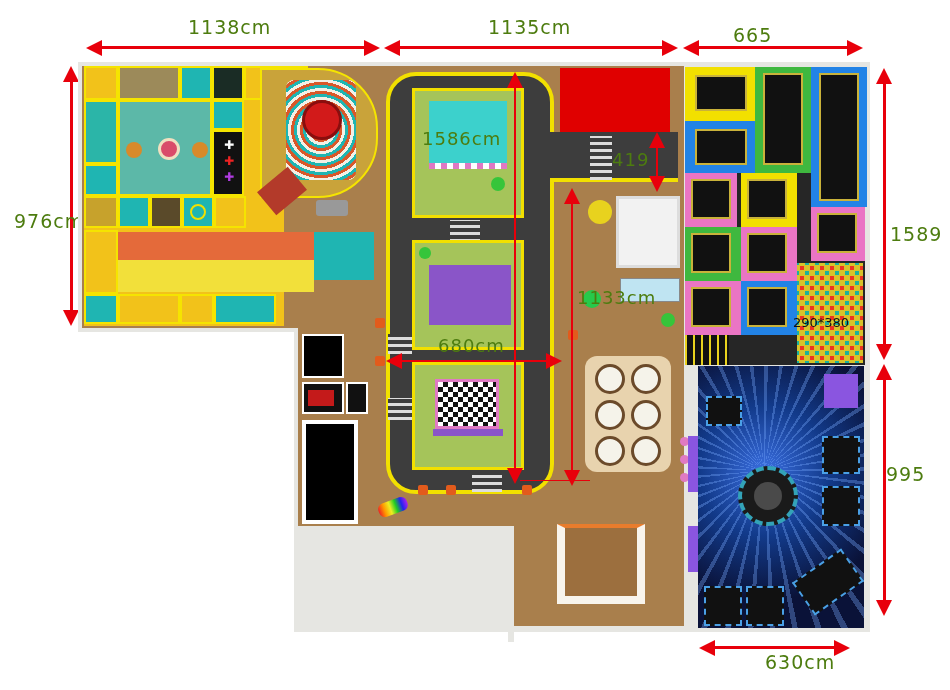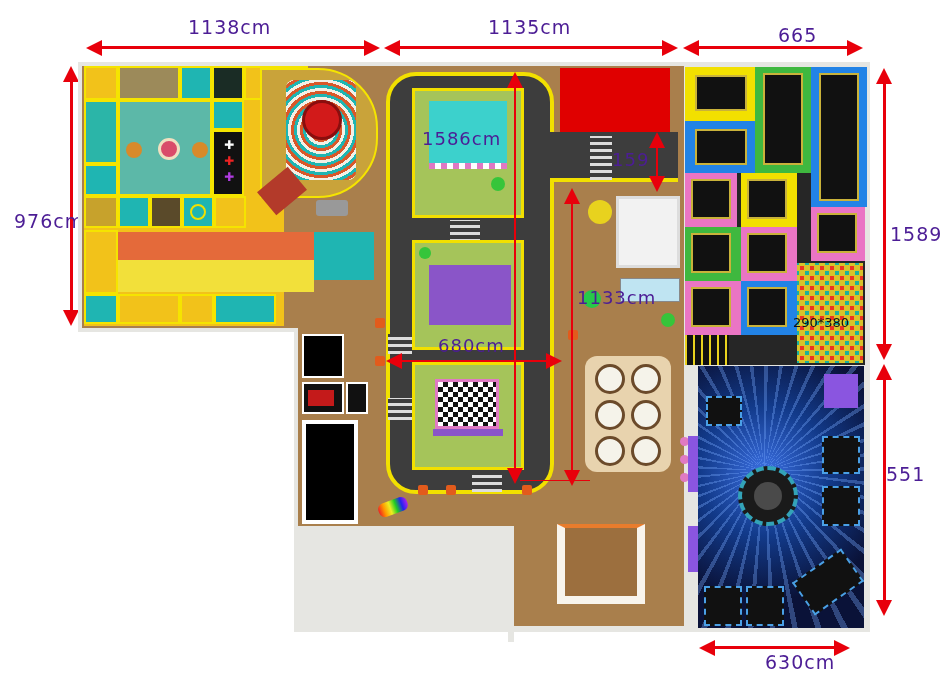--- a/index.html
+++ b/index.html
@@ -1,19 +1,19 @@
 <!DOCTYPE html>
 <html><head>
 <meta charset="utf-8">
 <style>
   * { box-sizing: border-box; margin: 0; padding: 0; }
   html, body { width: 950px; height: 690px; background: #ffffff; overflow: hidden; }
   body { position: relative; font-family: "DejaVu Sans", sans-serif; }
   .abs { position: absolute; }
-  .dim-label { position: absolute; color: #4c1d95; font-family: "DejaVu Sans", sans-serif; font-size: 19px; letter-spacing: 1px; white-space: nowrap; }
+  .dim-label { position: absolute; color: #4d7c0f; font-family: "DejaVu Sans", sans-serif; font-size: 19px; letter-spacing: 1px; white-space: nowrap; }
   .hline { position: absolute; height: 3px; background: #e8000b; }
   .vline { position: absolute; width: 3px; background: #e8000b; }
   .ah-l { position: absolute; width: 0; height: 0; border-top: 8px solid transparent; border-bottom: 8px solid transparent; border-right: 16px solid #e8000b; }
   .ah-r { position: absolute; width: 0; height: 0; border-top: 8px solid transparent; border-bottom: 8px solid transparent; border-left: 16px solid #e8000b; }
   .ah-u { position: absolute; width: 0; height: 0; border-left: 8px solid transparent; border-right: 8px solid transparent; border-bottom: 16px solid #e8000b; }
   .ah-d { position: absolute; width: 0; height: 0; border-left: 8px solid transparent; border-right: 8px solid transparent; border-top: 16px solid #e8000b; }
   .wall { position: absolute; background: #e6e6e2; }
   .floor { position: absolute; background: #a97f4c; }
   .cell { position: absolute; border: 2px solid #f5e400; }
   .teal { background: #1fb5b2; }
@@ -35,42 +35,42 @@
   <div class="hline" style="left:100px; top:46px; width:266px;"></div>
   <div class="ah-r" style="left:364px; top:40px;"></div>
 </div>
 <div>
   <span class="dim-label" style="left:488px; top:16px;">1135cm</span>
   <div class="ah-l" style="left:384px; top:40px;"></div>
   <div class="hline" style="left:398px; top:46px; width:266px;"></div>
   <div class="ah-r" style="left:662px; top:40px;"></div>
 </div>
 <div>
-  <span class="dim-label" style="left:778px; top:24px;">665</span>
+  <span class="dim-label" style="left:733px; top:24px;">665</span>
   <div class="ah-l" style="left:683px; top:40px;"></div>
   <div class="hline" style="left:697px; top:46px; width:152px;"></div>
   <div class="ah-r" style="left:847px; top:40px;"></div>
 </div>
 <div>
   <div class="ah-u" style="left:63px; top:66px;"></div>
   <div class="vline" style="left:70px; top:80px; height:234px;"></div>
   <div class="ah-d" style="left:63px; top:310px;"></div>
   <span class="dim-label" style="left:14px; top:210px;">976cm</span>
 </div>
 <div>
   <div class="ah-u" style="left:876px; top:68px;"></div>
   <div class="vline" style="left:883px; top:82px; height:268px;"></div>
   <div class="ah-d" style="left:876px; top:344px;"></div>
   <span class="dim-label" style="left:890px; top:223px;">1589</span>
 </div>
 <div>
   <div class="ah-u" style="left:876px; top:364px;"></div>
   <div class="vline" style="left:883px; top:378px; height:226px;"></div>
   <div class="ah-d" style="left:876px; top:600px;"></div>
-  <span class="dim-label" style="left:886px; top:463px;">551</span>
+  <span class="dim-label" style="left:886px; top:463px;">995</span>
 </div>
 <div>
   <div class="ah-l" style="left:699px; top:640px;"></div>
   <div class="hline" style="left:713px; top:646px; width:124px;"></div>
   <div class="ah-r" style="left:834px; top:640px;"></div>
   <span class="dim-label" style="left:765px; top:651px;">630cm</span>
 </div>
 
 <div>
 
@@ -250,15 +250,15 @@
 <div>
   <div class="hline" style="left:398px; top:360px; height:2px; width:152px;"></div>
   <div class="ah-l" style="left:386px; top:353px;"></div>
   <div class="ah-r" style="left:546px; top:353px;"></div>
   <span class="dim-label" style="left:438px; top:335px; font-size:18px;">680cm</span>
 </div>
 <div>
   <div class="vline" style="left:656px; top:140px; width:2px; height:44px;"></div>
   <div class="ah-u" style="left:649px; top:132px;"></div>
   <div class="ah-d" style="left:649px; top:176px;"></div>
-  <span class="dim-label" style="left:612px; top:149px; font-size:18px;">159</span>
+  <span class="dim-label" style="left:612px; top:149px; font-size:18px;">419</span>
 </div>
 <div class="hline" style="left:520px; top:480px; width:70px; height:1px;"></div>
 
 </body></html>

